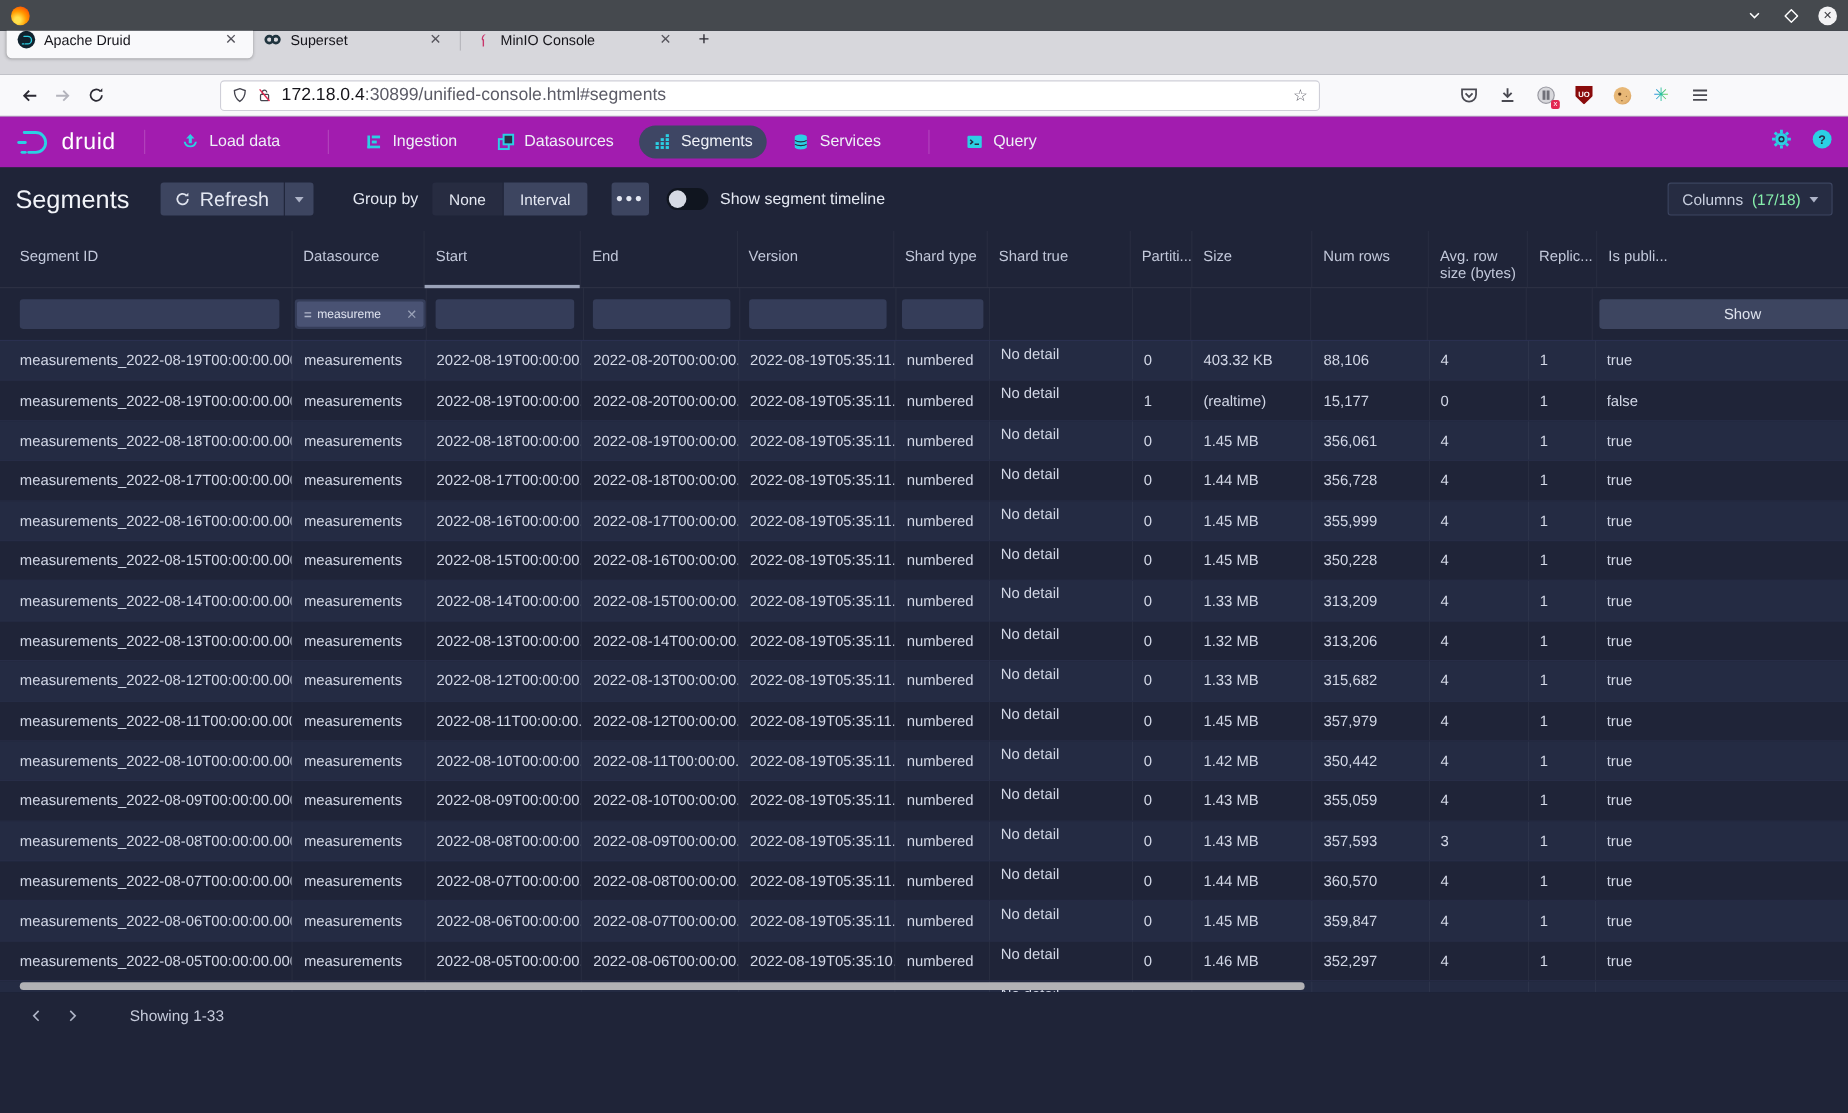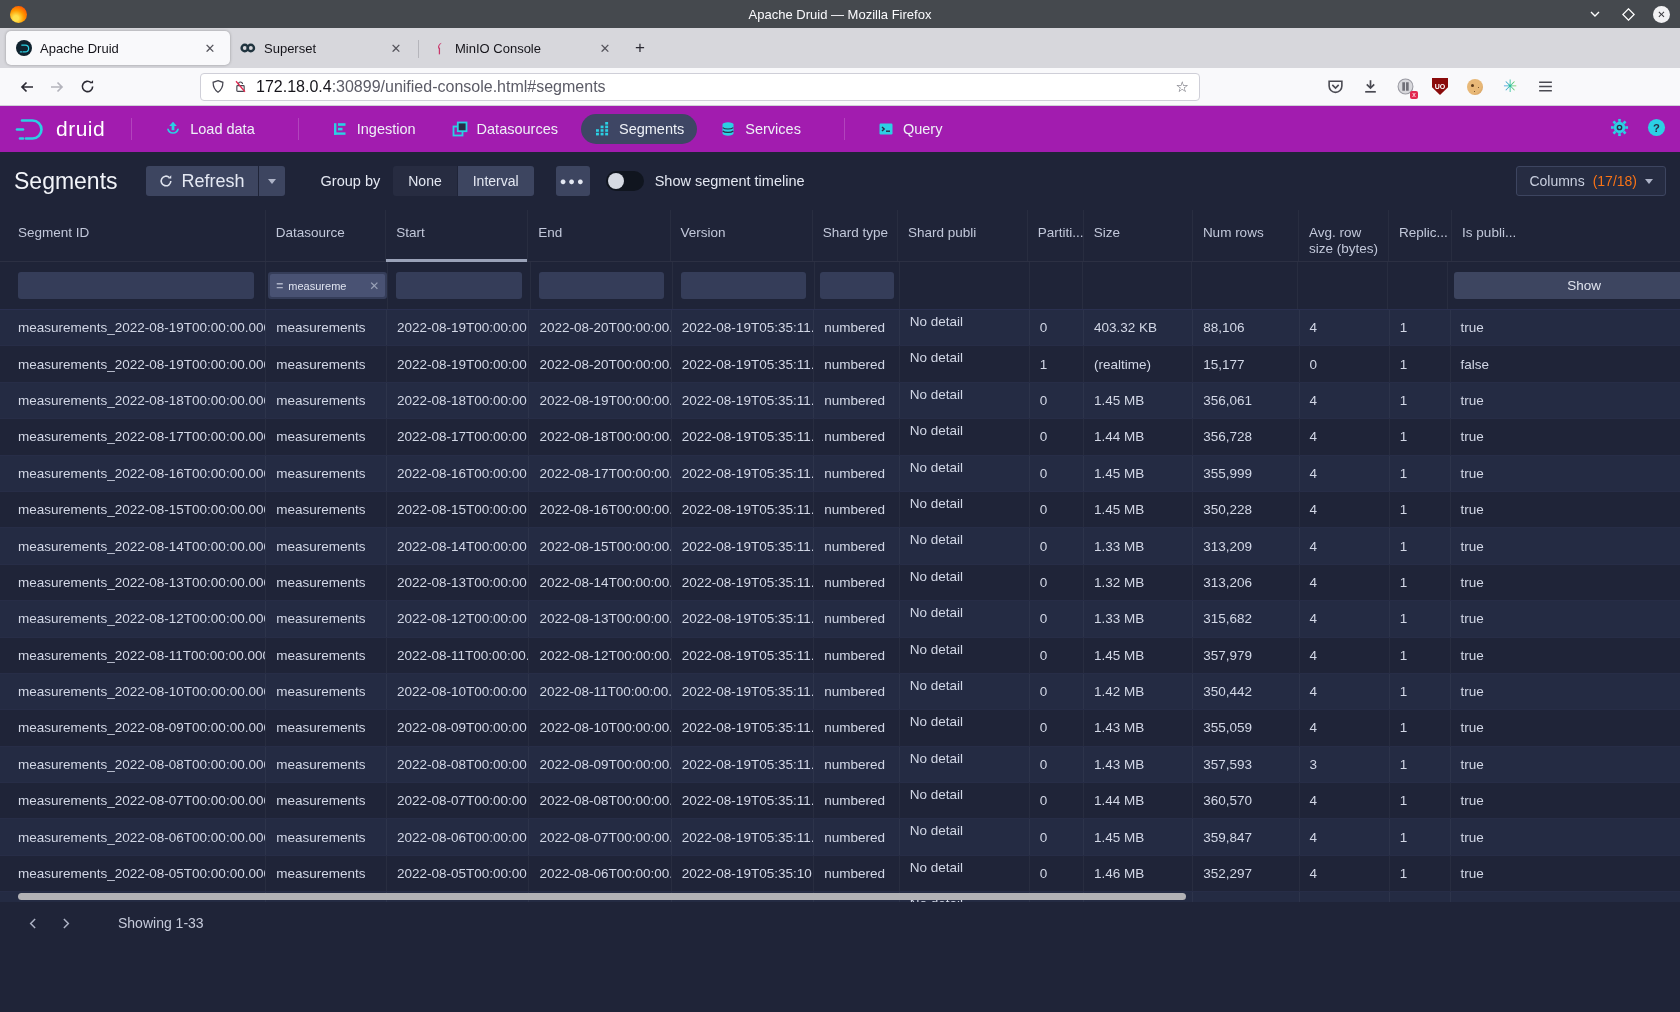--- a/index.html
+++ b/index.html
@@ -8,21 +8,21 @@
 
   
   .titlebar{height:28px;background:#45494e;display:flex;align-items:center;padding:0 10px;position:relative;}
   .ff-logo{width:17px;height:17px;border-radius:50%;background:radial-gradient(circle at 35% 72%,#ffe14d 0 16%,#ff9a00 48%,#ff5a00 78%,#e83e2e);flex:0 0 auto;}
   .win-title{position:absolute;left:0;right:0;text-align:center;color:#fbfbfe;font-size:13px;}
   .win-controls{margin-left:auto;display:flex;align-items:center;gap:17px;z-index:2;}
   .wc{color:#fff;display:flex;align-items:center;justify-content:center;width:16px;height:16px;font-size:12px;}
   .wc-close{width:17px;height:17px;border-radius:50%;background:#f2f2f4;color:#3a3a40;font-size:10px;font-weight:bold;}
 
   
-  .tabbar{height:40px;background:#d7d7dc;display:flex;align-items:flex-end;padding:0 6px;}
+  .tabbar{height:40px;background:#d7d7dc;display:flex;align-items:flex-end;padding:12px 6px;}
   .tab{height:34px;margin-bottom:3px;display:flex;align-items:center;padding:0 10px;border-radius:5px;min-width:0;}
   .tab.active{background:#f9f9fb;box-shadow:0 0 3px rgba(0,0,0,.3);}
   .tab .favicon{width:16px;height:16px;flex:0 0 auto;margin-right:8px;display:flex;align-items:center;justify-content:center;}
   .tab .tlabel{font-size:13px;color:#15141a;white-space:nowrap;overflow:hidden;flex:1;}
   .tab .tclose{margin-left:26px;color:#55545c;font-size:13px;width:20px;height:20px;display:flex;align-items:center;justify-content:center;border-radius:3px;}
   .tab-sep{width:1px;height:18px;background:#b5b5bb;margin:0 2px 10px 2px;}
   .newtab{width:30px;height:30px;margin-bottom:5px;display:flex;align-items:center;justify-content:center;font-size:17px;color:#2b2a33;}
   .fav-druid{background:#10222e;border-radius:50%;}
   
   
@@ -63,21 +63,21 @@
   .caret{width:0;height:0;border-left:4.5px solid transparent;border-right:4.5px solid transparent;border-top:5px solid #aeb4c8;}
   .lbl{font-size:14.5px;color:#e4e8f2;margin-right:13px;}
   .btngroup{display:flex;margin-right:22px;}
   .btngroup .seg{height:30px;display:flex;align-items:center;padding:0 15px;font-size:14px;color:#e4e8f2;}
   .seg.pressed{background:#272c41;border-radius:3px 0 0 3px;}
   .seg.norm{background:#3d4560;border-radius:0 3px 3px 0;margin-left:1px;}
   .morebtn{width:34px;justify-content:center;letter-spacing:2px;font-size:11px;margin-right:16px;padding:0;}
   .switch{width:38px;height:20px;border-radius:10px;background:#10151f;position:relative;margin-right:11px;flex:0 0 auto;}
   .switch .knob{position:absolute;left:2px;top:2px;width:16px;height:16px;border-radius:50%;background:#d6dae3;}
   .colsbtn{margin-left:auto;height:30px;background:#262c42;border:1px solid #3d4560;border-radius:3px;display:flex;align-items:center;padding:0 12px;gap:8px;font-size:14px;color:#c9cfdf;}
-  .colsbtn .dim{color:#f97316;}
+  .colsbtn .dim{color:#86efac;}
 
   
   .tablewrap{width:1680px;overflow:hidden;}
   .tinner{width:2140px;}
   .c0{width:279px}.c1{width:126px}.c2{width:149px}.c3{width:149px}.c4{width:149px}.c5{width:89px}
   .c6{width:136px}.c7{width:56px}.c8{width:114px}.c9{width:111px}.c10{width:94px}.c11{width:63px}.c12{width:725px}
   .thead{display:flex;height:52px;border-bottom:1px solid rgba(255,255,255,.06);}
   .th{position:relative;padding:15px 8px 0 10px;font-size:13.5px;color:#c2c8da;border-right:1px solid rgba(255,255,255,.045);line-height:16px;}
   .th.c0{padding-left:18px;}
   .sortbar{position:absolute;left:0;right:0;bottom:-1px;height:3px;background:#9aa2b8;}
@@ -106,21 +106,20 @@
   .pgbtn{width:26px;height:26px;display:flex;align-items:center;justify-content:center;color:#aeb4c6;font-size:16px;}
   .showing{margin-left:40px;font-size:14px;color:#c6cbdb;line-height:26px;}
 </style>
 </head>
 <body>
 
 <div class="screen">
 
   <div class="titlebar">
     <div class="ff-logo"></div>
-    <div class="win-title">Apache Druid — Mozilla Firefox</div>
     <div class="win-controls">
       <div class="wc">
         <svg width="12" height="12" viewBox="0 0 12 12">
             <polyline points="2,4 6,8 10,4" fill="none" stroke="#fff" stroke-width="1.4"></polyline>
           </svg>
       </div>
       <div class="wc">
         <svg width="13" height="13" viewBox="0 0 13 13">
             <rect x="2.5" y="2.5" width="8" height="8" transform="rotate(45 6.5 6.5)" fill="none" stroke="#fff" stroke-width="1.3"></rect>
           </svg>
@@ -371,21 +370,21 @@
 
   <div class="tablewrap">
     <div class="tinner">
       <div class="thead">
           <div class="th c0"><span>Segment ID</span></div>
           <div class="th c1"><span>Datasource</span></div>
           <div class="th c2"><span>Start</span><div class="sortbar"></div></div>
           <div class="th c3"><span>End</span></div>
           <div class="th c4"><span>Version</span></div>
           <div class="th c5"><span>Shard type</span></div>
-          <div class="th c6"><span>Shard publi</span></div>
+          <div class="th c6"><span>Shard true</span></div>
           <div class="th c7"><span>Partiti...</span></div>
           <div class="th c8"><span>Size</span></div>
           <div class="th c9"><span>Num rows</span></div>
           <div class="th c10"><span>Avg. row size (bytes)</span></div>
           <div class="th c11"><span>Replic...</span></div>
           <div class="th c12" style="border-right: none;"><span>Is publi...</span></div>
         </div>
       <div class="tfilters">
         <div class="fc c0">
             <input class="finput" style="">

